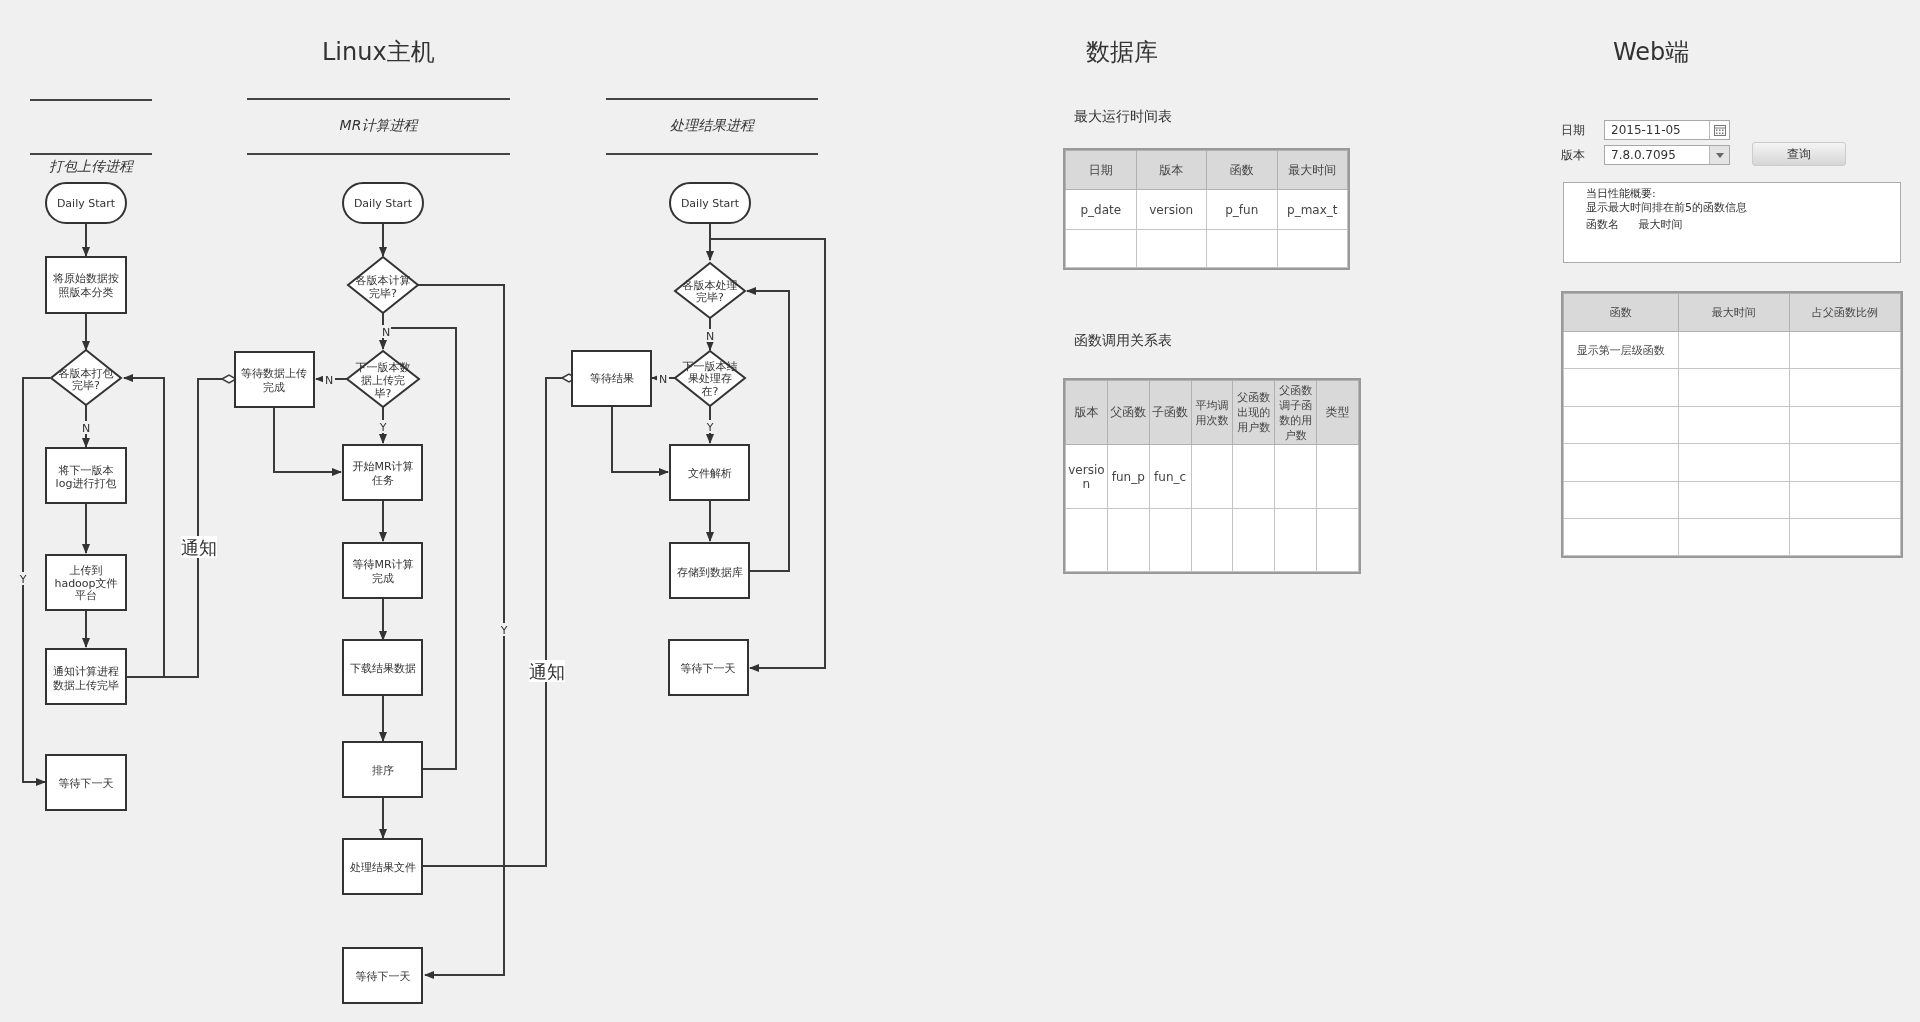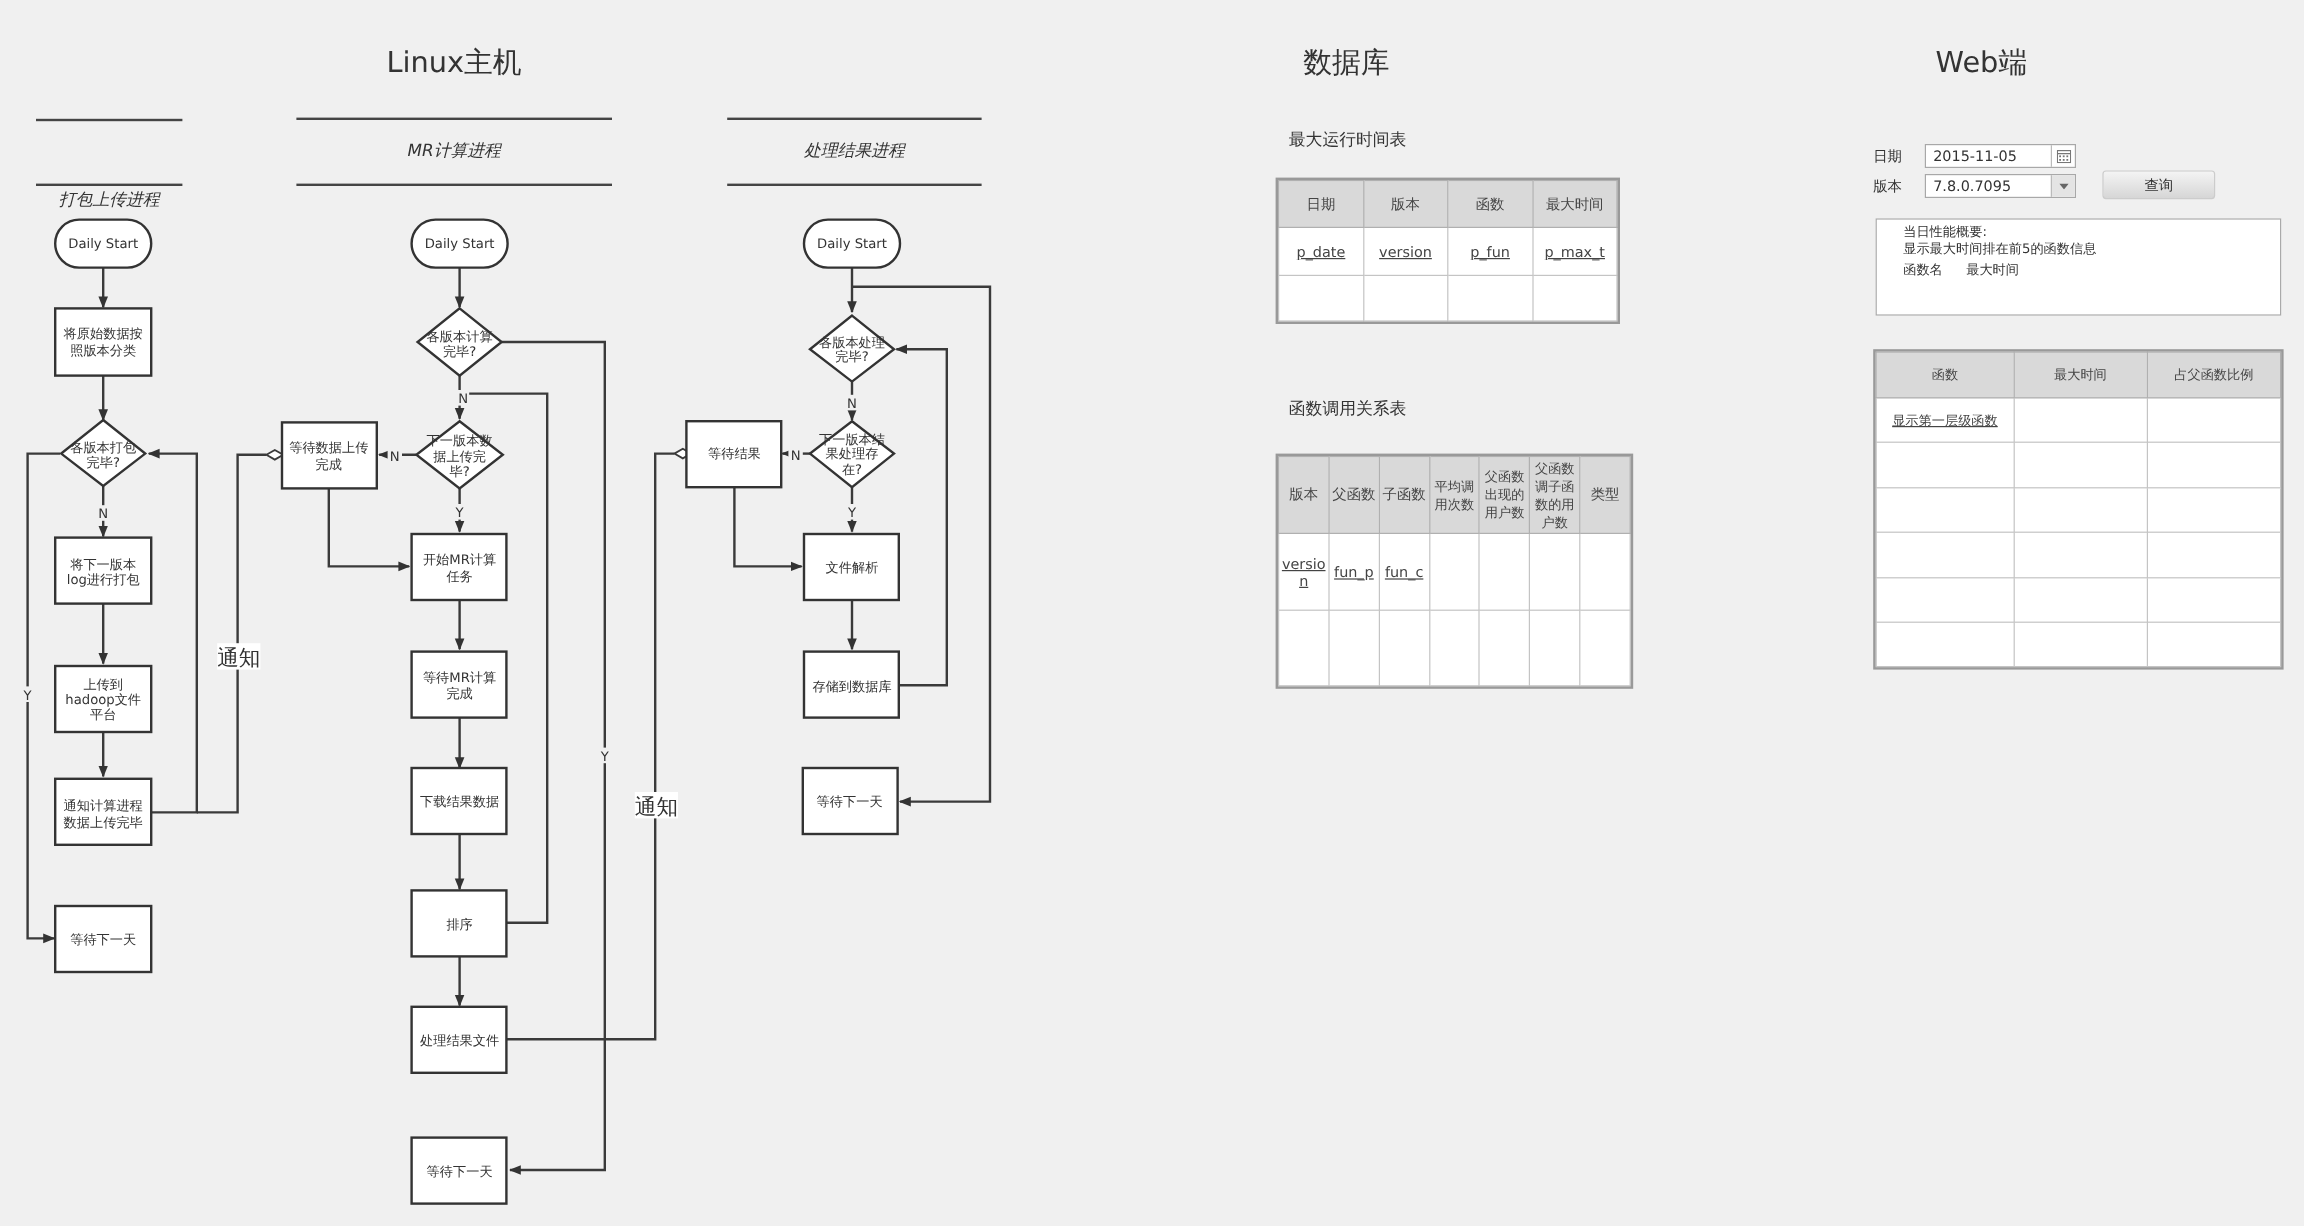--- a/index.html
+++ b/index.html
@@ -9,21 +9,21 @@
     .section-title { font-size:24px; color:#333; }
     .lane-title { font-size:14px; font-style:italic; color:#333; text-align:center; }
     .hline { position:absolute; height:0; border-top:2px solid #444; }
     svg.flow { position:absolute; left:0; top:0; }
     .node-text { font-size:11px; fill:#333; }
     .lbl-text { font-size:11px; fill:#333; }
     .notify-text { font-size:18px; fill:#333; }
     .tbl-caption { font-size:14px; color:#333; }
     table.db { position:absolute; border-collapse:collapse; background:#fff; font-size:12px; color:#444; }
     table.db th { background:#d9d9d9; font-weight:normal; border:1px solid #b0b0b0; text-align:center; padding:0 2px; }
-    table.db td { border:1px solid #c4c4c4; text-align:center; padding:0 2px;text-decoration:underline; }
+    table.db td { border:1px solid #c4c4c4; text-align:center; padding:0 2px; }
     table.db { outline:2px solid #999; }
     .field-label { font-size:12px; color:#333; }
     .input-box { position:absolute; background:#fff; border:1px solid #a8a8a8; font-size:12px; color:#333; box-sizing:border-box; padding-left:6px; line-height:18px; }
     .input-btn { position:absolute; right:0; top:0; width:20px; height:100%; border-left:1px solid #bbb; box-sizing:border-box; display:flex; align-items:center; justify-content:center; }
     .query-btn { position:absolute; background:linear-gradient(#f4f4f4,#d6d6d6); border:1px solid #ccc; border-radius:3px; font-size:12px; color:#333; display:flex; align-items:center; justify-content:center; box-sizing:border-box; cursor:pointer; }
     .summary-box { position:absolute; background:#fff; border:1px solid #aaa; font-size:11px; color:#333; box-sizing:border-box; padding:4px 22px; line-height:14px; }
   </style>
 </head>
 <body>
 

